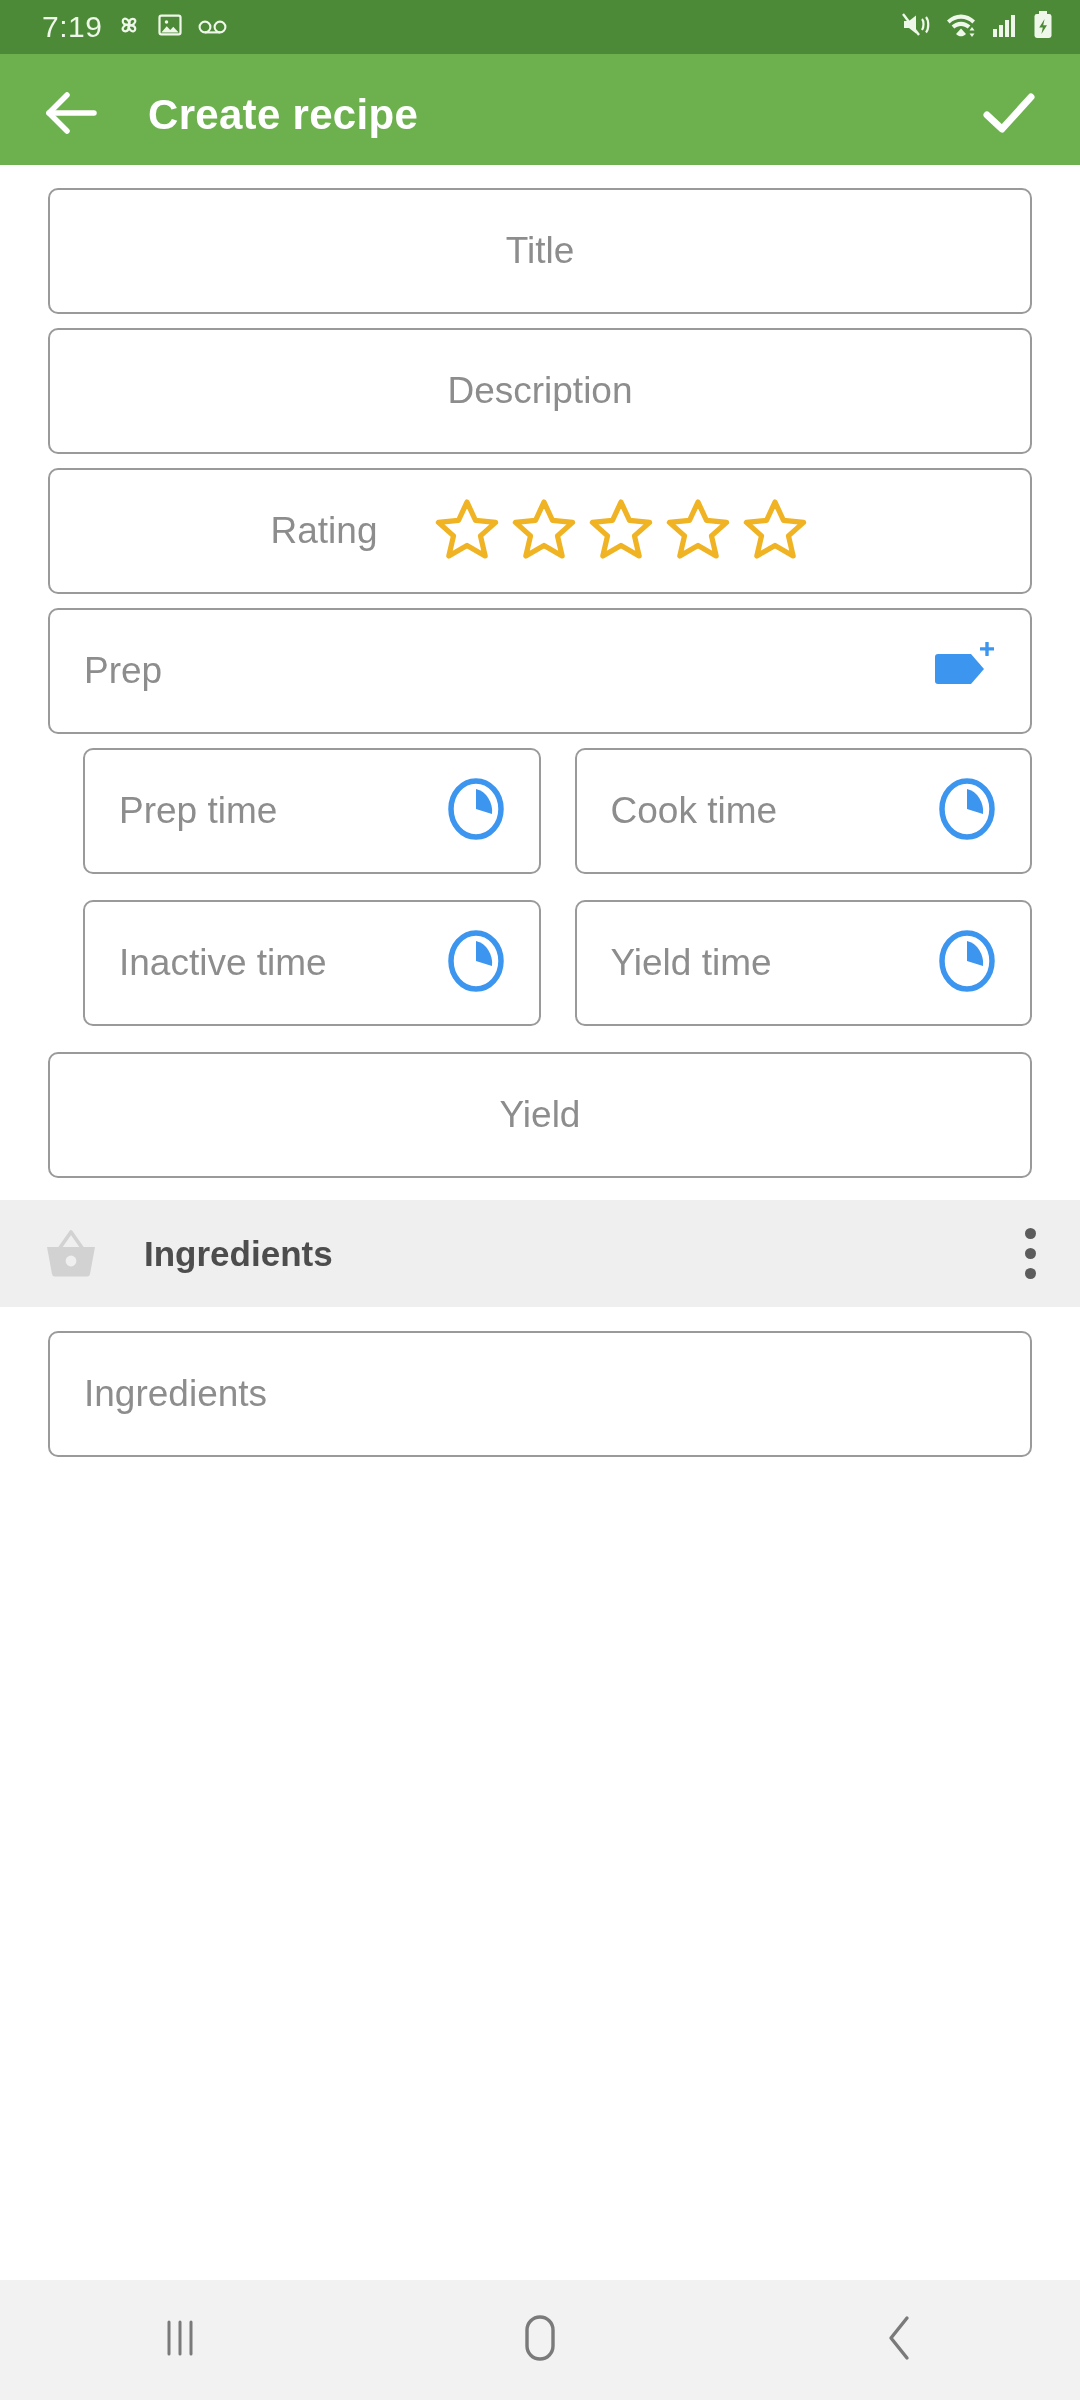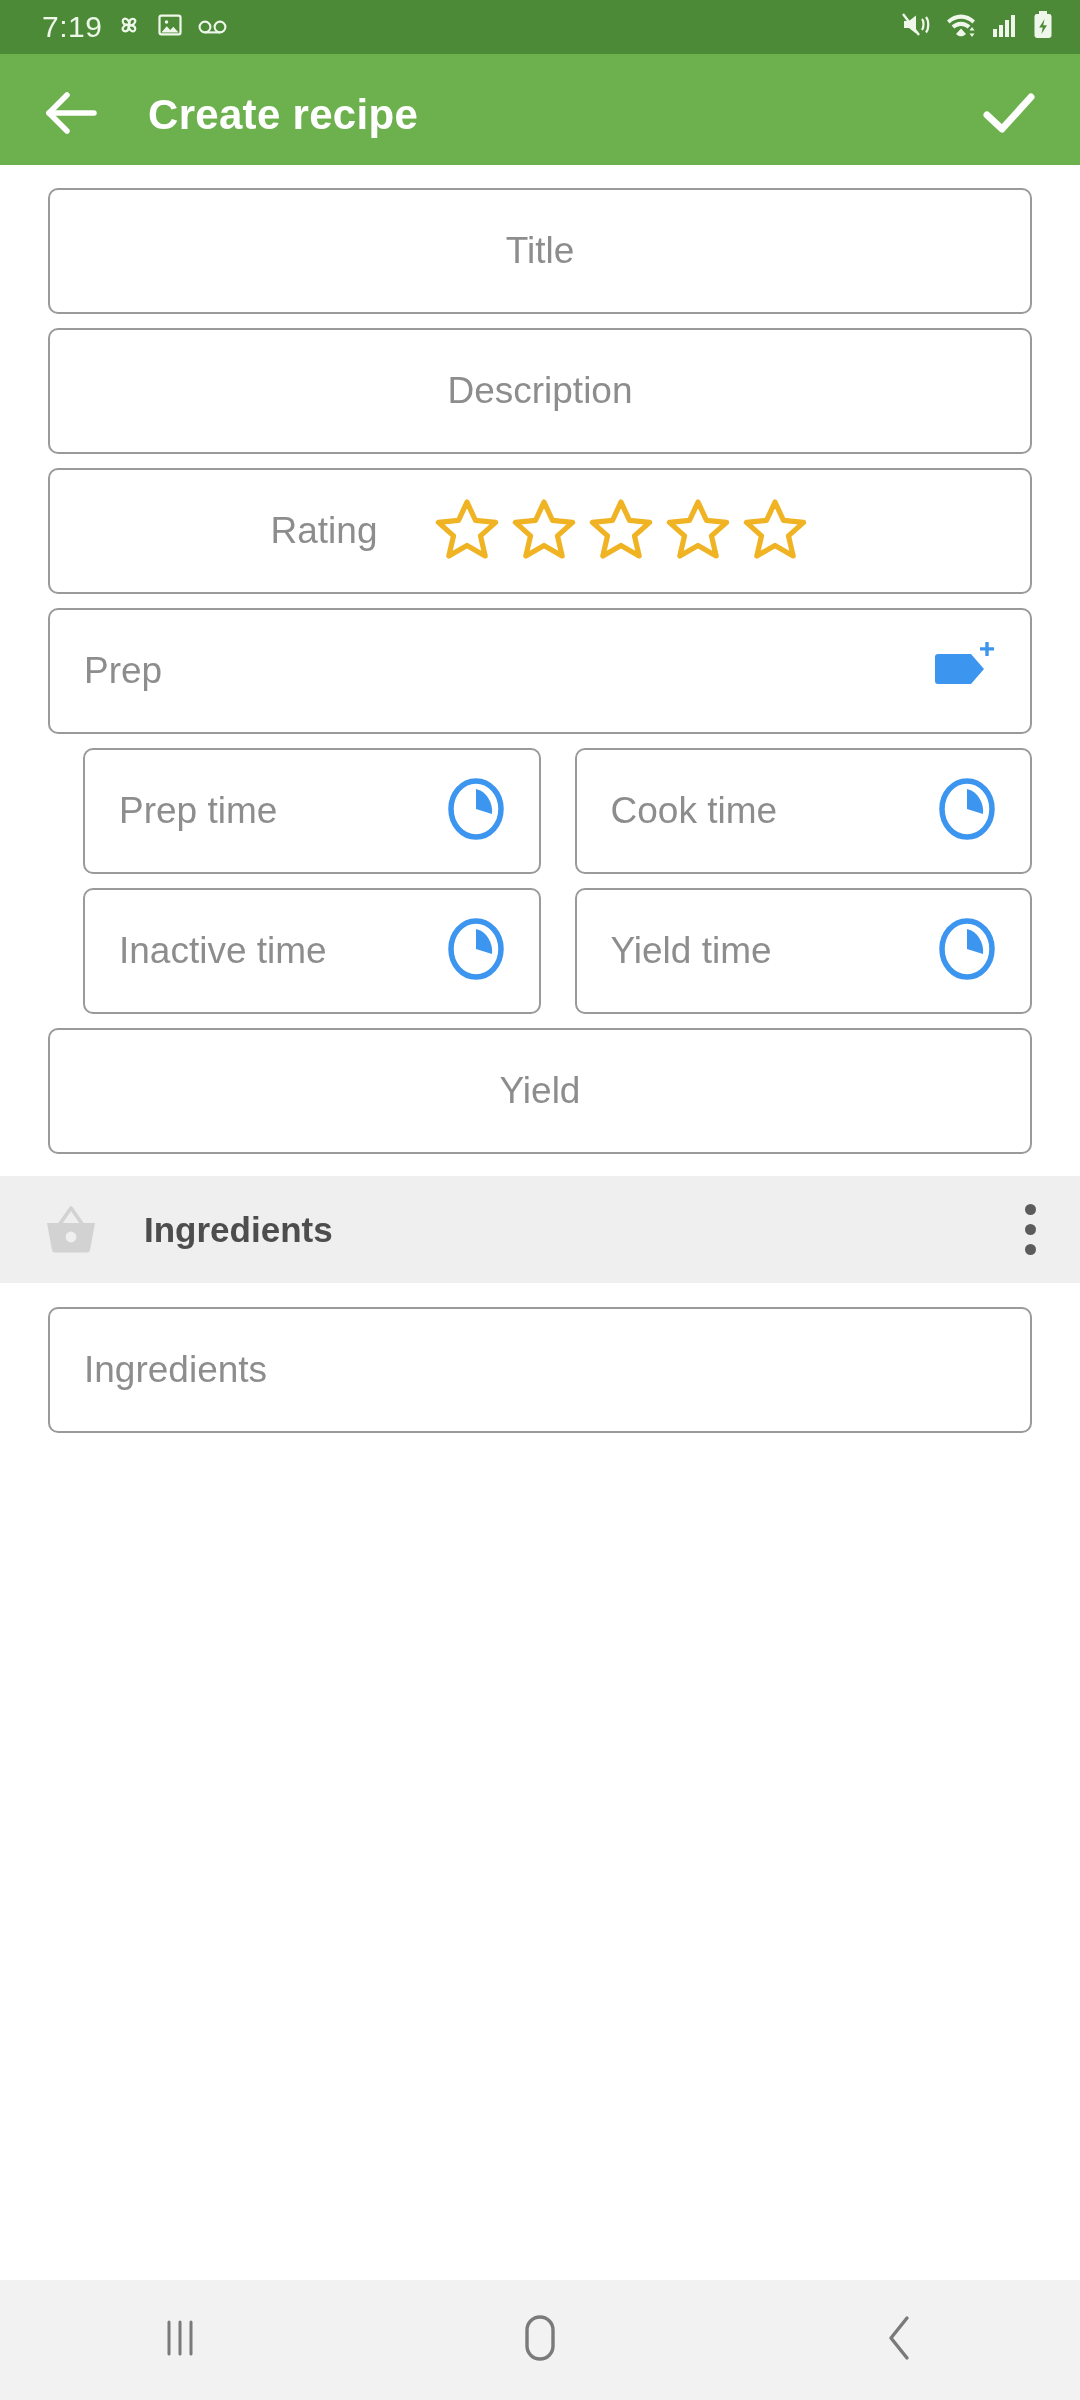--- a/index.html
+++ b/index.html
@@ -48,21 +48,21 @@
     padding:0 34px;
     background:#ffffff;
     justify-content:center;
   }
   .field:first-child{ margin-top:23px; }
   .field-label{
     font-size:37px; color:#8d8d8d; font-weight:400; white-space:nowrap;
   }
   .spacer{ flex:1; }
 
-  .row2{ display:flex; margin:0 48px 14px 48px; gap:34px;padding-left:35px; }
+  .row2{ display:flex; margin:0 48px 26px 48px; gap:34px;padding-left:35px; }
   .row2 .field{ margin:0; flex:1; }
 
   
   .stars{ display:flex; align-items:center; gap:9px; margin-left:56px; }
 
   
   .section-head{
     background:#efefef; height:107px;
     display:flex; align-items:center; padding:0 44px 0 40px;
     margin-top:22px;

